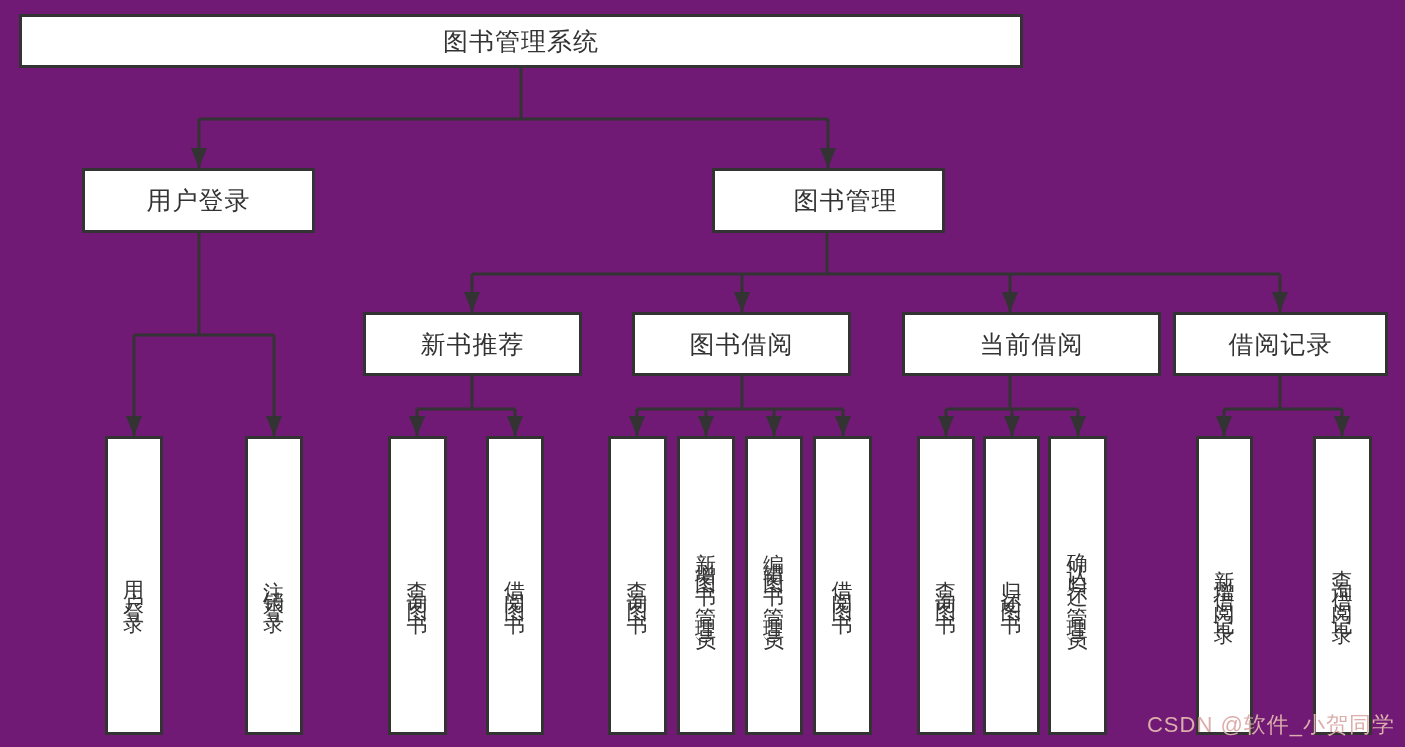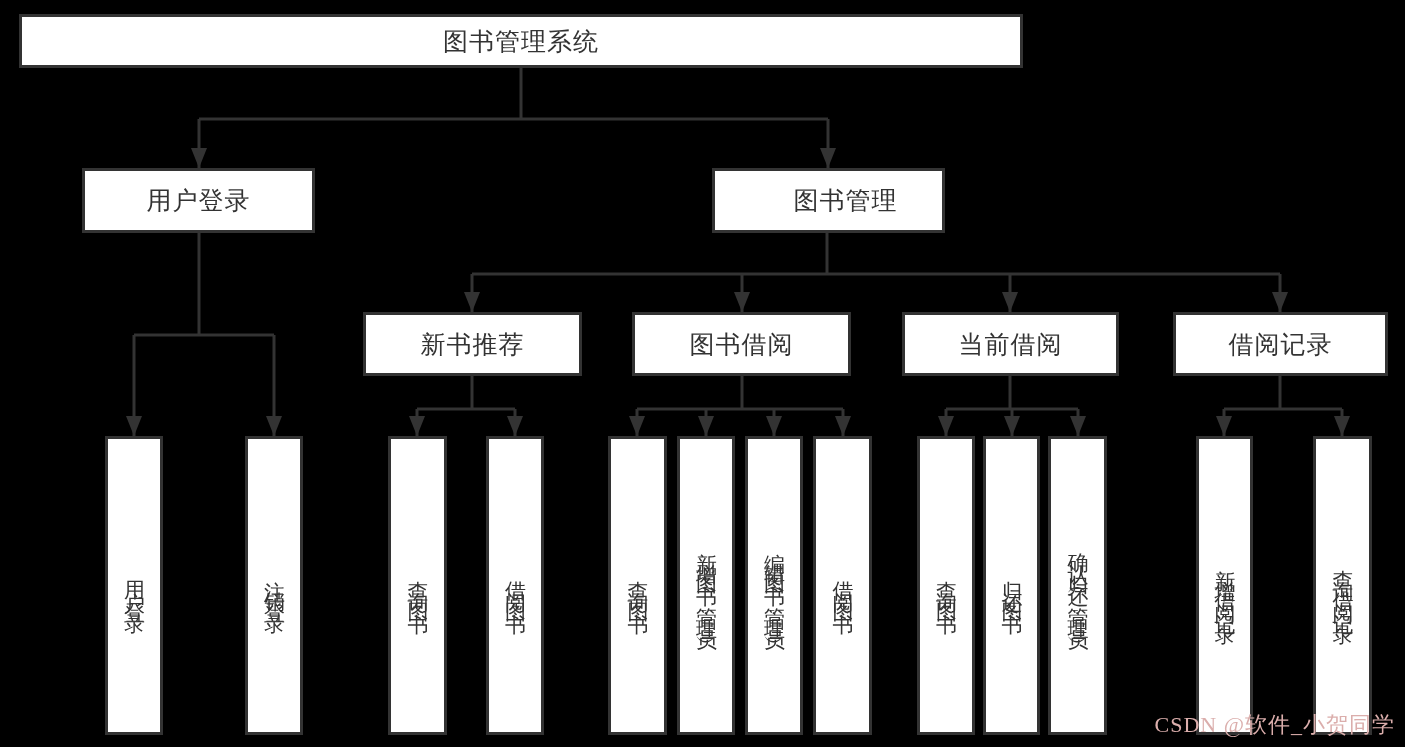--- a/index.html
+++ b/index.html
@@ -5,23 +5,22 @@
   html, body {
     margin: 0;
     padding: 0;
     background: #ffffff;
     font-family: "Liberation Sans", sans-serif;
   }
   .canvas {
     position: relative;
     width: 1405px;
     height: 747px;
-    background: #000000;
+    background: #701a75;
     overflow: hidden;
-    font-family: Liberation Serif, serif;
   }
   .connectors {
     position: absolute;
     left: 0;
     top: 0;
     width: 1405px;
     height: 747px;
   }
   .box {
     position: absolute;
@@ -57,21 +56,21 @@
     white-space: nowrap;
     z-index: 5;
     letter-spacing: 1px;
   }
   
   .n-root { left: 19px;  top: 14px;  width: 1004px; height: 54px; }
   .n-l2a  { left: 82px;  top: 168px; width: 233px;  height: 65px; }
   .n-l2b  { left: 712px; top: 168px; width: 233px;  height: 65px; padding-left: 34px; }
   .n-l3a  { left: 363px; top: 312px; width: 219px;  height: 64px; }
   .n-l3b  { left: 632px; top: 312px; width: 219px;  height: 64px; }
-  .n-l3c  { left: 902px; top: 312px; width: 217px;  height: 64px; }
+  .n-l3c  { left: 902px; top: 312px; width: 259px;  height: 64px; }
   .n-l3d  { left: 1173px;top: 312px; width: 215px;  height: 64px; }
   
   .leaf   { top: 436px; height: 299px; }
   .g1c1 { left: 105px;  width: 58px; }
   .g1c2 { left: 245px;  width: 58px; }
   .g2c1 { left: 388px;  width: 59px; }
   .g2c2 { left: 486px;  width: 58px; }
   .g3c1 { left: 608px;  width: 59px; }
   .g3c2 { left: 677px;  width: 58px; }
   .g3c3 { left: 745px;  width: 58px; }

